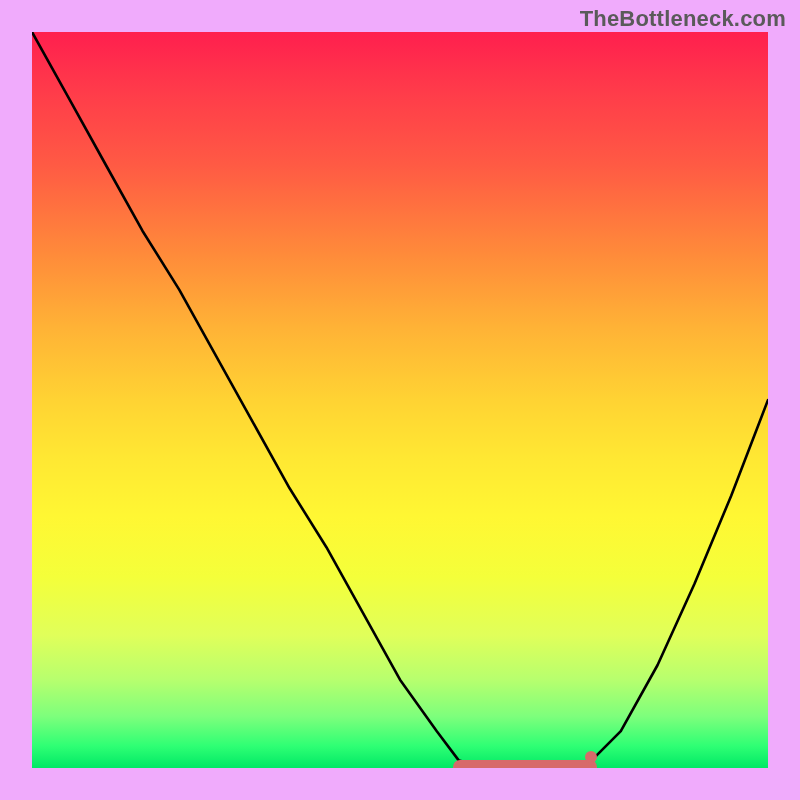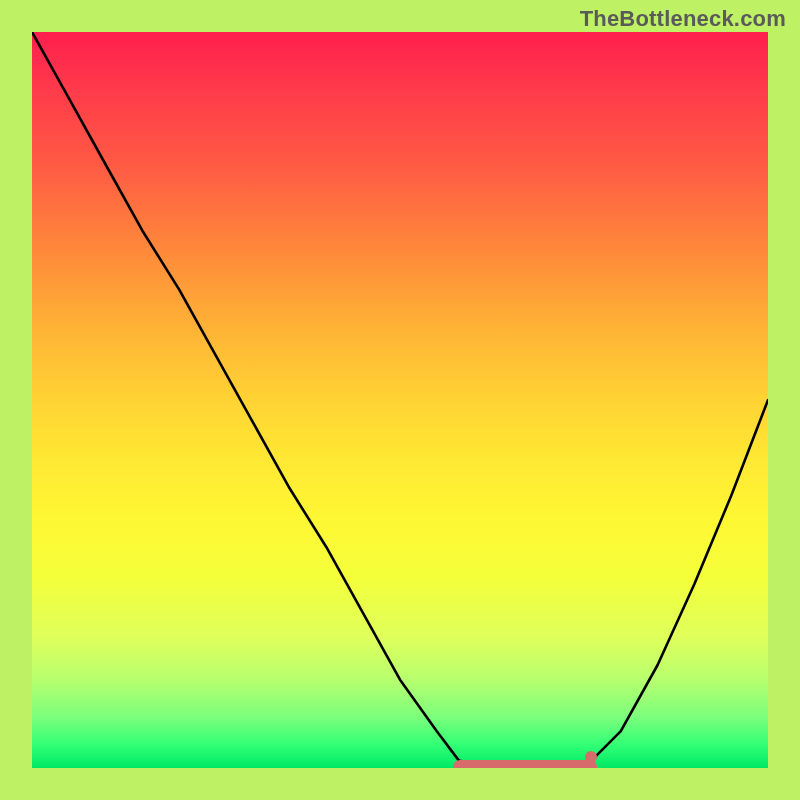--- a/index.html
+++ b/index.html
@@ -1,21 +1,21 @@
 <!DOCTYPE html>
 <html><head>
 <meta charset="utf-8">
 <style>
   * { margin: 0; padding: 0; box-sizing: border-box; }
   html, body { width: 800px; height: 800px; overflow: hidden; background: #000; }
   .frame {
     position: relative;
     width: 800px;
     height: 800px;
-    background: #bef264;
+    background: #f0abfc;
   }
   .watermark {
     position: absolute;
     top: 6px;
     right: 14px;
     font-family: Arial, Helvetica, sans-serif;
     font-size: 22px;
     font-weight: 600;
     color: #5a5a5a;
     letter-spacing: 0.2px;

